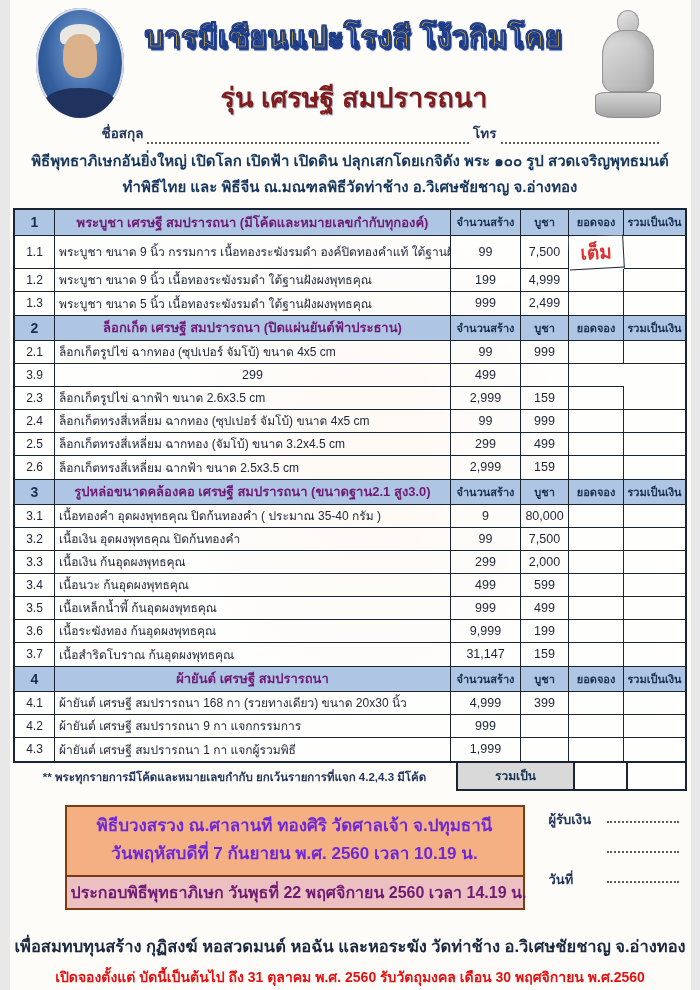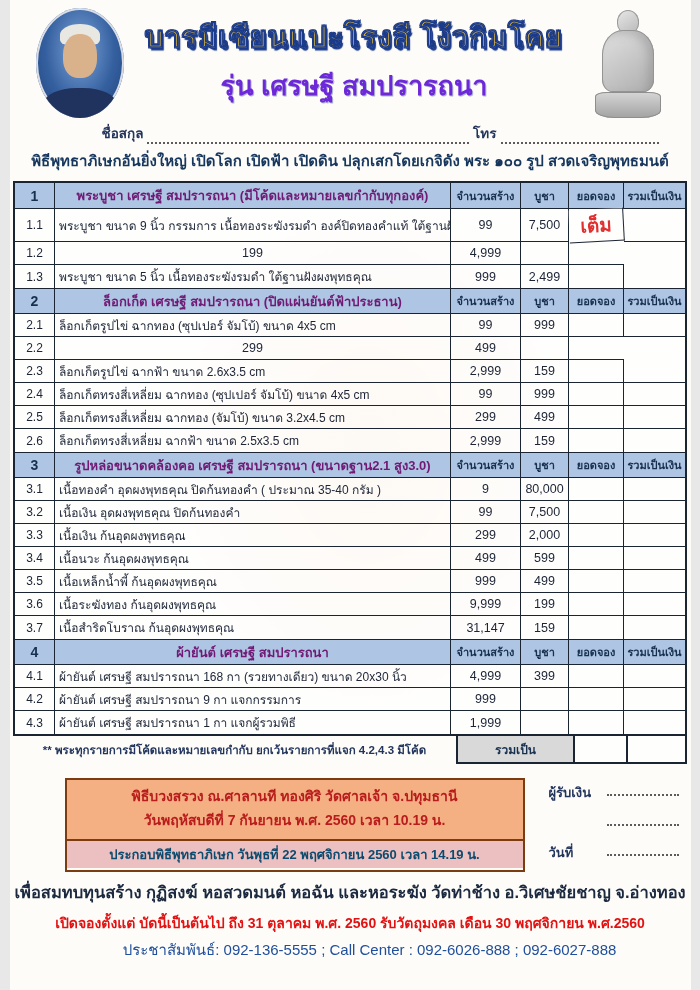--- a/index.html
+++ b/index.html
@@ -30,21 +30,21 @@
   .amulet { position:absolute; right:24px; top:8px; width:78px; height:110px; }
   .amulet .a-head { position:absolute; left:50%; top:2px; transform:translateX(-50%); width:22px; height:24px; border-radius:50% 50% 45% 45%; background:linear-gradient(145deg,#e8e8e8,#b8b8b8); box-shadow:0 0 0 1px #9a9a9a inset; }
   .amulet .a-body { position:absolute; left:50%; top:22px; transform:translateX(-50%); width:52px; height:62px; border-radius:40% 40% 20% 20%; background:linear-gradient(145deg,#e2e2e2,#adadad); box-shadow:0 0 0 1px #949494 inset, -6px 4px 8px rgba(120,120,120,0.35) inset; }
   .amulet .a-base { position:absolute; left:50%; bottom:0; transform:translateX(-50%); width:66px; height:26px; border-radius:18% 18% 30% 30%; background:linear-gradient(180deg,#d6d6d6,#a2a2a2); box-shadow:0 0 0 1px #8e8e8e inset; }
   .titles { padding:14px 112px 0 120px; text-align:center; }
   .title-1 {
     font-size:29px; font-weight:bold; letter-spacing:1px; color:#f2c437; white-space:nowrap;
     -webkit-text-stroke:0.6px #1a3a8c;
     text-shadow:-1px -1px 0 #1a3a8c, 1px -1px 0 #1a3a8c, -1px 1px 0 #1a3a8c, 1px 1px 0 #1a3a8c, 2px 3px 1px #1a3a8c;
   }
-  .title-2 { margin-top:4px; font-size:27px; font-weight:bold; color:#6d28d9; white-space:nowrap; text-shadow:1px 1px 0 rgba(30,60,130,0.35); }
+  .title-2 { margin-top:16px; font-size:27px; font-weight:bold; color:#7f1d1d; white-space:nowrap; text-shadow:1px 1px 0 rgba(30,60,130,0.35); }
 
   
   .name-line { display:flex; align-items:flex-end; margin:2px 32px 0 92px; height:20px; font-size:13.5px; font-weight:bold; color:#23355c; }
   .dotted { border-bottom:2px dotted #5c5c5c; height:16px; }
   .nl-fill { flex:1; margin:0 4px; }
   .nl-tel { width:158px; margin-left:4px; }
 
   
   .ceremony { text-align:center; color:#17365d; font-weight:bold; font-size:15px; line-height:1.75; margin-top:4px; }
 
@@ -70,29 +70,29 @@
   .tr-note { flex:1; display:flex; align-items:center; justify-content:center; font-size:11.5px; font-weight:bold; color:#23355c; }
   .tr-cell { border:2px solid #1b2433; border-top:none; }
   .tr-total { width:119px; background:#d9d9d9; display:flex; align-items:center; justify-content:center; font-size:12px; font-weight:bold; color:#17304f; }
   .tr-blank1 { width:55px; margin-left:-2px; background:rgba(255,255,255,0.5); }
   .tr-blank2 { width:61px; margin-left:-2px; background:rgba(255,255,255,0.5); }
 
   
   .bottom-grid { display:flex; margin:14px 12px 0 55px; gap:24px; }
   .cer-box { width:460px; border:2px solid #7a3c10; }
   .cer-orange { background:#f4b083; text-align:center; padding:5px 4px 6px; }
-  .cer-orange div { font-size:14px; font-weight:bold; color:#b91c1c; line-height:1.7; white-space:nowrap; }
-  .cer-pink { background:#ecc0c0; border-top:2px solid #7a3c10; text-align:center; padding:3px 10px; font-size:13px; font-weight:bold; color:#0c4a6e; white-space:nowrap; }
+  .cer-orange div { font-size:17px; font-weight:bold; color:#6d28d9; line-height:1.7; white-space:nowrap; }
+  .cer-pink { background:#ecc0c0; border-top:2px solid #7a3c10; text-align:center; padding:3px 4px; font-size:16px; font-weight:bold; color:#701a75; white-space:nowrap; }
   .sign-area { flex:1; padding-top:4px; }
   .sign-row { display:flex; height:25px; margin-bottom:5px; }
   .sign-label { width:58px; font-size:13px; font-weight:bold; color:#23355c; }
   .sign-line { flex:1; border-bottom:2px dotted #5c5c5c; height:14px; }
 
   
-  .purpose { margin-top:7px; text-align:center; font-size:16.5px; font-weight:bold; color:#1b2940; white-space:nowrap; }
+  .purpose { margin-top:23px; text-align:center; font-size:16.5px; font-weight:bold; color:#1b2940; white-space:nowrap; }
   .booking { margin-top:7px; text-align:center; font-size:14px; font-weight:bold; color:#e21212; white-space:nowrap; }
   .pr-line { margin-top:4px; text-align:center; font-size:15px; font-weight:normal; color:#1f4e9c; white-space:nowrap;margin-left:39px; }
 </style>
 </head>
 <body>
 
 <div class="page">
   <div class="watermark"></div>
   <div class="content">
 
@@ -115,20 +115,21 @@
 
     <div class="name-line">
       <span>ชื่อสกุล</span>
       <span class="dotted nl-fill"></span>
       <span>โทร</span>
       <span class="dotted nl-tel"></span>
     </div>
 
     <div class="ceremony">
       <div>พิธีพุทธาภิเษกอันยิ่งใหญ่ เปิดโลก เปิดฟ้า เปิดดิน ปลุกเสกโดยเกจิดัง พระ ๑๐๐ รูป สวดเจริญพุทธมนต์</div>
+      <div>ทำพิธีไทย และ พิธีจีน ณ.มณฑลพิธีวัดท่าช้าง อ.วิเศษชัยชาญ จ.อ่างทอง</div>
     </div>
 
     <div class="order-table">
         <div class="sec">
           <div class="tr head-row">
             <div class="td hd-no">1</div>
             <div class="td hd-title">พระบูชา เศรษฐี สมปรารถนา (มีโค้ดและหมายเลขกำกับทุกองค์)</div>
             <div class="td hd-col">จำนวนสร้าง</div>
             <div class="td hd-col">บูชา</div>
             <div class="td hd-col">ยอดจอง</div>
@@ -137,20 +138,21 @@
           <div class="tr data-row">
             <div class="td c-no">1.1</div>
             <div class="td c-desc">พระบูชา ขนาด 9 นิ้ว กรรมการ เนื้อทองระฆังรมดำ องค์ปิดทองคำแท้ ใต้ฐานฝังผงพุทธคุณ</div>
             <div class="td c-num">99</div>
             <div class="td c-num">7,500</div>
             <div class="td full-mark">เต็ม</div>
             <div class="td c-num"></div>
           </div>
           <div class="tr data-row">
             <div class="td c-no">1.2</div>
+            <div class="td c-desc">พระบูชา ขนาด 9 นิ้ว  เนื้อทองระฆังรมดำ ใต้ฐานฝังผงพุทธคุณ</div>
             <div class="td c-num">199</div>
             <div class="td c-num">4,999</div>
             <div class="td c-num"></div>
             <div class="td c-num"></div>
           </div>
           <div class="tr data-row">
             <div class="td c-no">1.3</div>
             <div class="td c-desc">พระบูชา ขนาด 5 นิ้ว  เนื้อทองระฆังรมดำ ใต้ฐานฝังผงพุทธคุณ</div>
             <div class="td c-num">999</div>
             <div class="td c-num">2,499</div>
@@ -169,21 +171,21 @@
           </div>
           <div class="tr data-row">
             <div class="td c-no">2.1</div>
             <div class="td c-desc">ล็อกเก็ตรูปไข่ ฉากทอง (ซุปเปอร์ จัมโบ้) ขนาด 4x5 cm</div>
             <div class="td c-num">99</div>
             <div class="td c-num">999</div>
             <div class="td c-num"></div>
             <div class="td c-num"></div>
           </div>
           <div class="tr data-row">
-            <div class="td c-no">2.2</div>
+            <div class="td c-no">3.9</div>
             <div class="td c-num">299</div>
             <div class="td c-num">499</div>
             <div class="td c-num"></div>
             <div class="td c-num"></div>
           </div>
           <div class="tr data-row">
             <div class="td c-no">2.3</div>
             <div class="td c-desc">ล็อกเก็ตรูปไข่ ฉากฟ้า ขนาด 2.6x3.5 cm</div>
             <div class="td c-num">2,999</div>
             <div class="td c-num">159</div>

